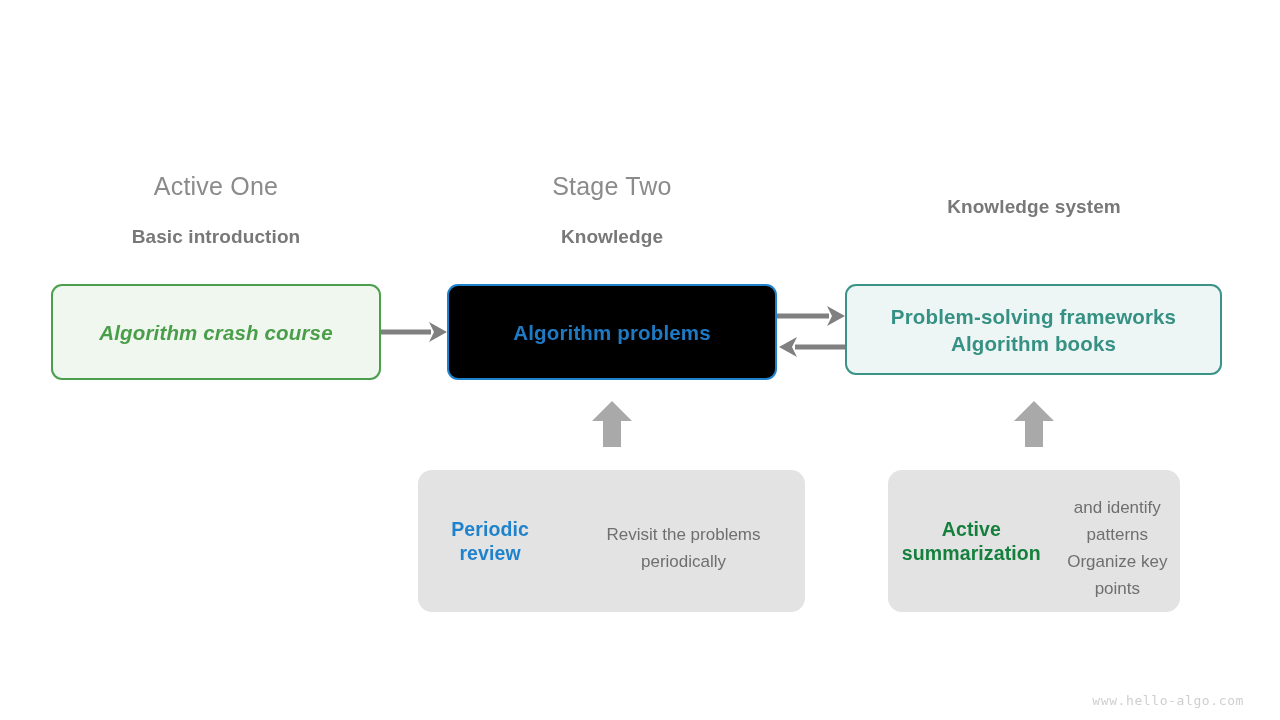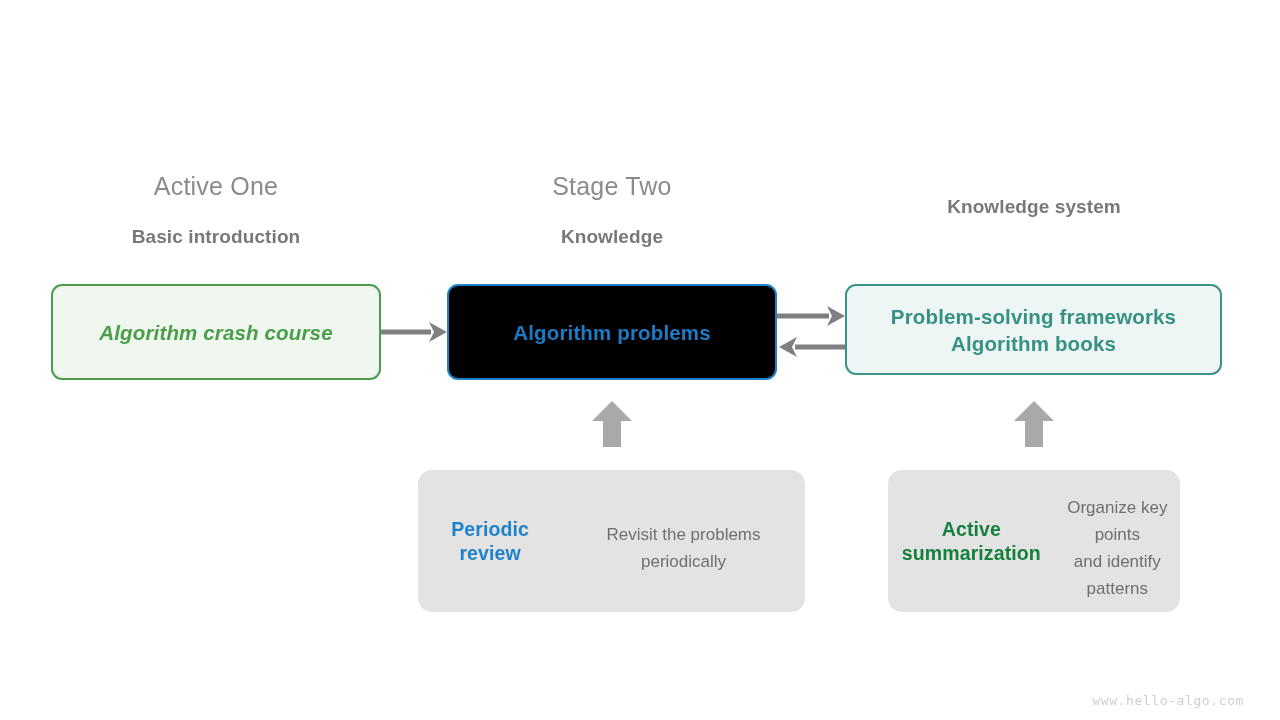--- a/index.html
+++ b/index.html
@@ -158,22 +158,22 @@
   <div class="support-box" style="left:418px; top:470px; width:387px; height:142px;">
     <div class="support-title blue">Periodic review</div>
     <div class="support-desc">
       <div>Revisit the problems periodically</div>
     </div>
   </div>
 
   <div class="support-box" style="left:888px; top:470px; width:292px; height:142px;">
     <div class="support-title teal">Active summarization</div>
     <div class="support-desc">
+      <div>and identify patterns</div>
       <div>Organize key points</div>
-      <div>and identify patterns</div>
     </div>
   </div>
 
   <svg class="arrow-svg" style="left:381px; top:316px;" width="66" height="32" viewBox="0 0 66 32">
     <line x1="0" y1="16" x2="50" y2="16" stroke="#808080" stroke-width="5"></line>
     <polygon points="48,6 66,16 48,26 53,16" fill="#808080"></polygon>
   </svg>
 
   <svg class="arrow-svg" style="left:777px; top:300px;" width="68" height="32" viewBox="0 0 68 32">
     <line x1="0" y1="16" x2="52" y2="16" stroke="#808080" stroke-width="5"></line>

